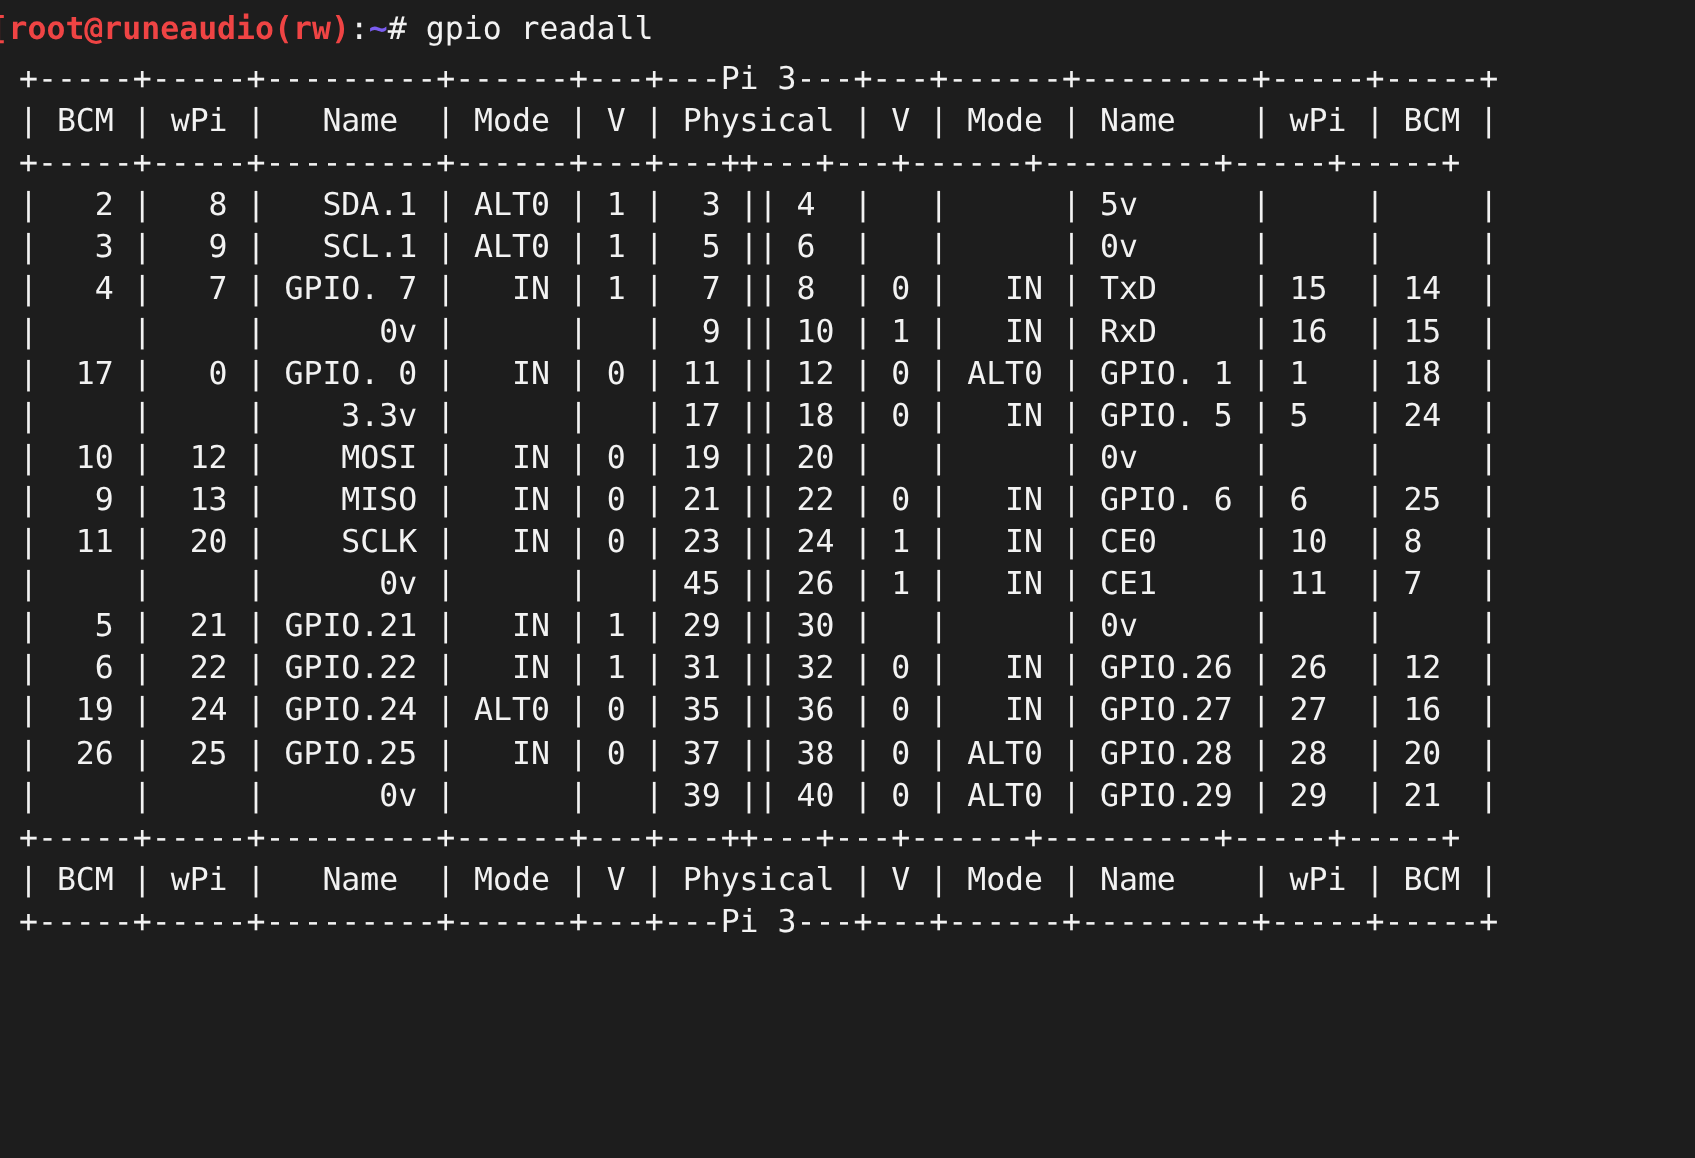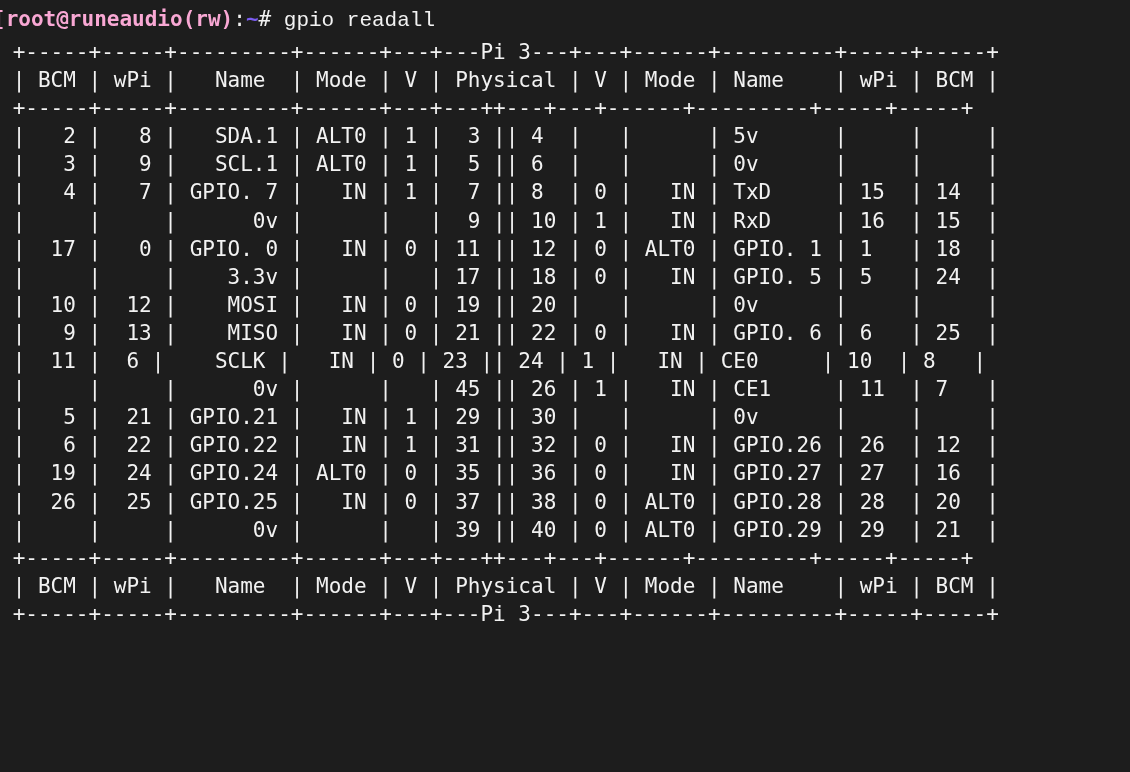--- a/index.html
+++ b/index.html
@@ -35,24 +35,24 @@
     line-height: 28.1px;
     font-family: "DejaVu Sans Mono", "Liberation Mono", monospace;
   }
   
   #prompt-line {
     margin-left: -7px;
     padding-top: 5px;
     height: 33px;
     line-height: 28.1px;
   }
-  .green  { color: #f9a8d4; font-weight: bold; }
+  .green  { color: #ef4444; font-weight: bold; }
   .white  { color: #f2f2f2; }
   .purple { color: #7a5cf0; font-weight: bold; }
-  .cmd    { color: #f2f2f2; font-family: Liberation Mono, monospace; }
+  .cmd    { color: #f2f2f2; }
   .table-area { margin-left: 0; }
 </style>
 </head>
 <body>
 
 <div id="terminal">
 
   <div class="line" id="prompt-line"><span class="green">[</span><span class="green">root@runeaudio(rw)</span><span class="white">:</span><span class="purple">~</span><span class="white">#</span><span class="cmd"> gpio readall</span></div>
 
   <div class="table-area">
@@ -61,21 +61,21 @@
     <div class="line"> +-----+-----+---------+------+---+---++---+---+------+---------+-----+-----+</div>
     <div id="rows">
         <div class="line"> |   2 |   8 |   SDA.1 | ALT0 | 1 |  3 || 4  |   |      | 5v      |     |     |</div>
         <div class="line"> |   3 |   9 |   SCL.1 | ALT0 | 1 |  5 || 6  |   |      | 0v      |     |     |</div>
         <div class="line"> |   4 |   7 | GPIO. 7 |   IN | 1 |  7 || 8  | 0 |   IN | TxD     | 15  | 14  |</div>
         <div class="line"> |     |     |      0v |      |   |  9 || 10 | 1 |   IN | RxD     | 16  | 15  |</div>
         <div class="line"> |  17 |   0 | GPIO. 0 |   IN | 0 | 11 || 12 | 0 | ALT0 | GPIO. 1 | 1   | 18  |</div>
         <div class="line"> |     |     |    3.3v |      |   | 17 || 18 | 0 |   IN | GPIO. 5 | 5   | 24  |</div>
         <div class="line"> |  10 |  12 |    MOSI |   IN | 0 | 19 || 20 |   |      | 0v      |     |     |</div>
         <div class="line"> |   9 |  13 |    MISO |   IN | 0 | 21 || 22 | 0 |   IN | GPIO. 6 | 6   | 25  |</div>
-        <div class="line"> |  11 |  6 |    SCLK |   IN | 0 | 23 || 24 | 1 |   IN | CE0     | 10  | 8   |</div>
+        <div class="line"> |  11 |  20 |    SCLK |   IN | 0 | 23 || 24 | 1 |   IN | CE0     | 10  | 8   |</div>
         <div class="line"> |     |     |      0v |      |   | 45 || 26 | 1 |   IN | CE1     | 11  | 7   |</div>
         <div class="line"> |   5 |  21 | GPIO.21 |   IN | 1 | 29 || 30 |   |      | 0v      |     |     |</div>
         <div class="line"> |   6 |  22 | GPIO.22 |   IN | 1 | 31 || 32 | 0 |   IN | GPIO.26 | 26  | 12  |</div>
         <div class="line"> |  19 |  24 | GPIO.24 | ALT0 | 0 | 35 || 36 | 0 |   IN | GPIO.27 | 27  | 16  |</div>
         <div class="line"> |  26 |  25 | GPIO.25 |   IN | 0 | 37 || 38 | 0 | ALT0 | GPIO.28 | 28  | 20  |</div>
         <div class="line"> |     |     |      0v |      |   | 39 || 40 | 0 | ALT0 | GPIO.29 | 29  | 21  |</div>
       </div>
     <div class="line"> +-----+-----+---------+------+---+---++---+---+------+---------+-----+-----+</div>
     <div class="line"> | BCM | wPi |   Name  | Mode | V | Physical | V | Mode | Name    | wPi | BCM |</div>
     <div class="line"> +-----+-----+---------+------+---+---Pi 3---+---+------+---------+-----+-----+</div>

